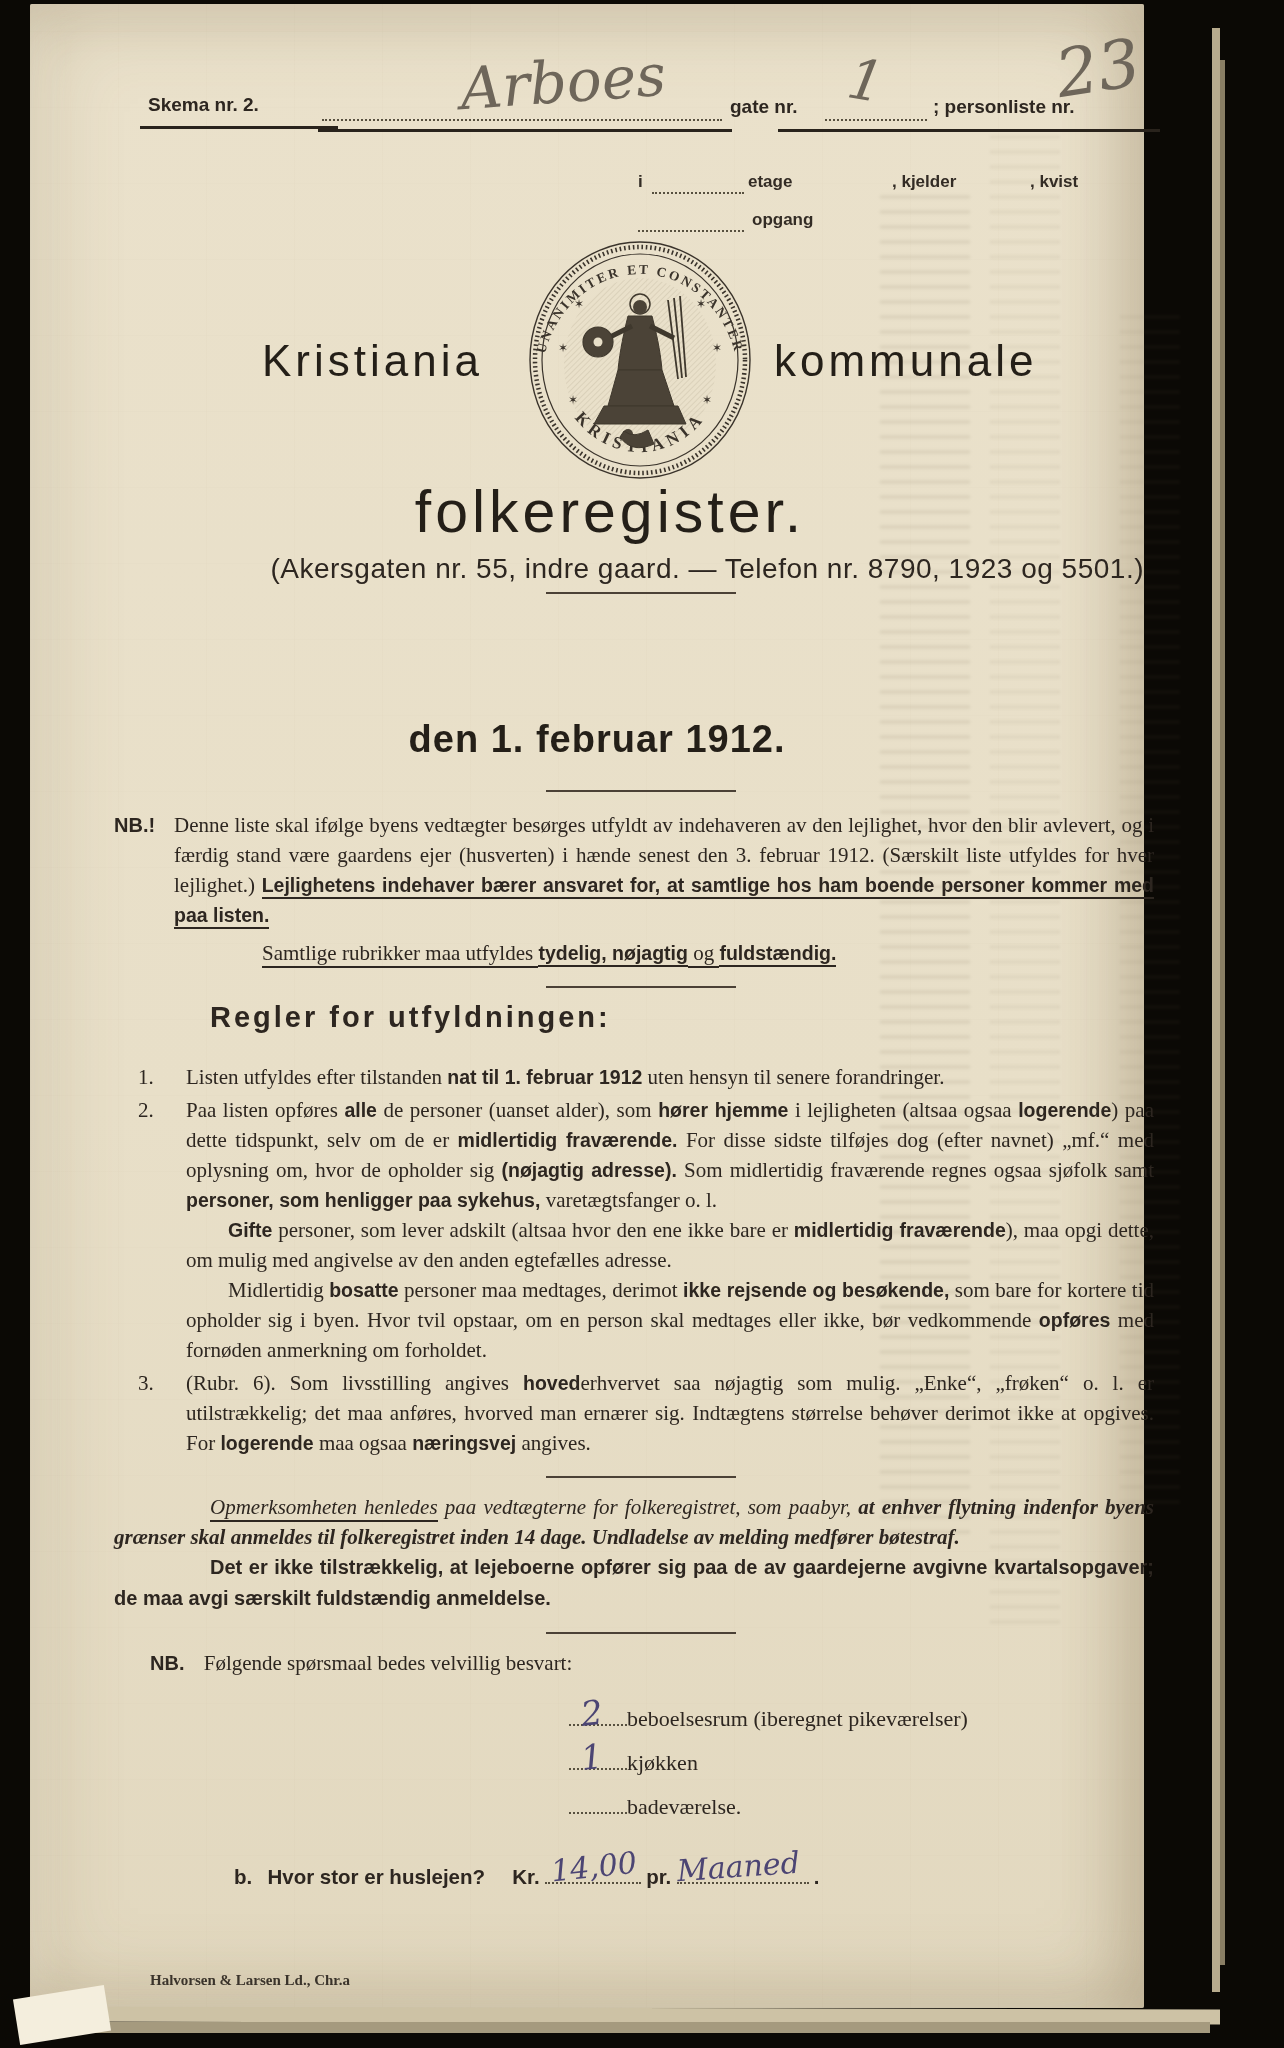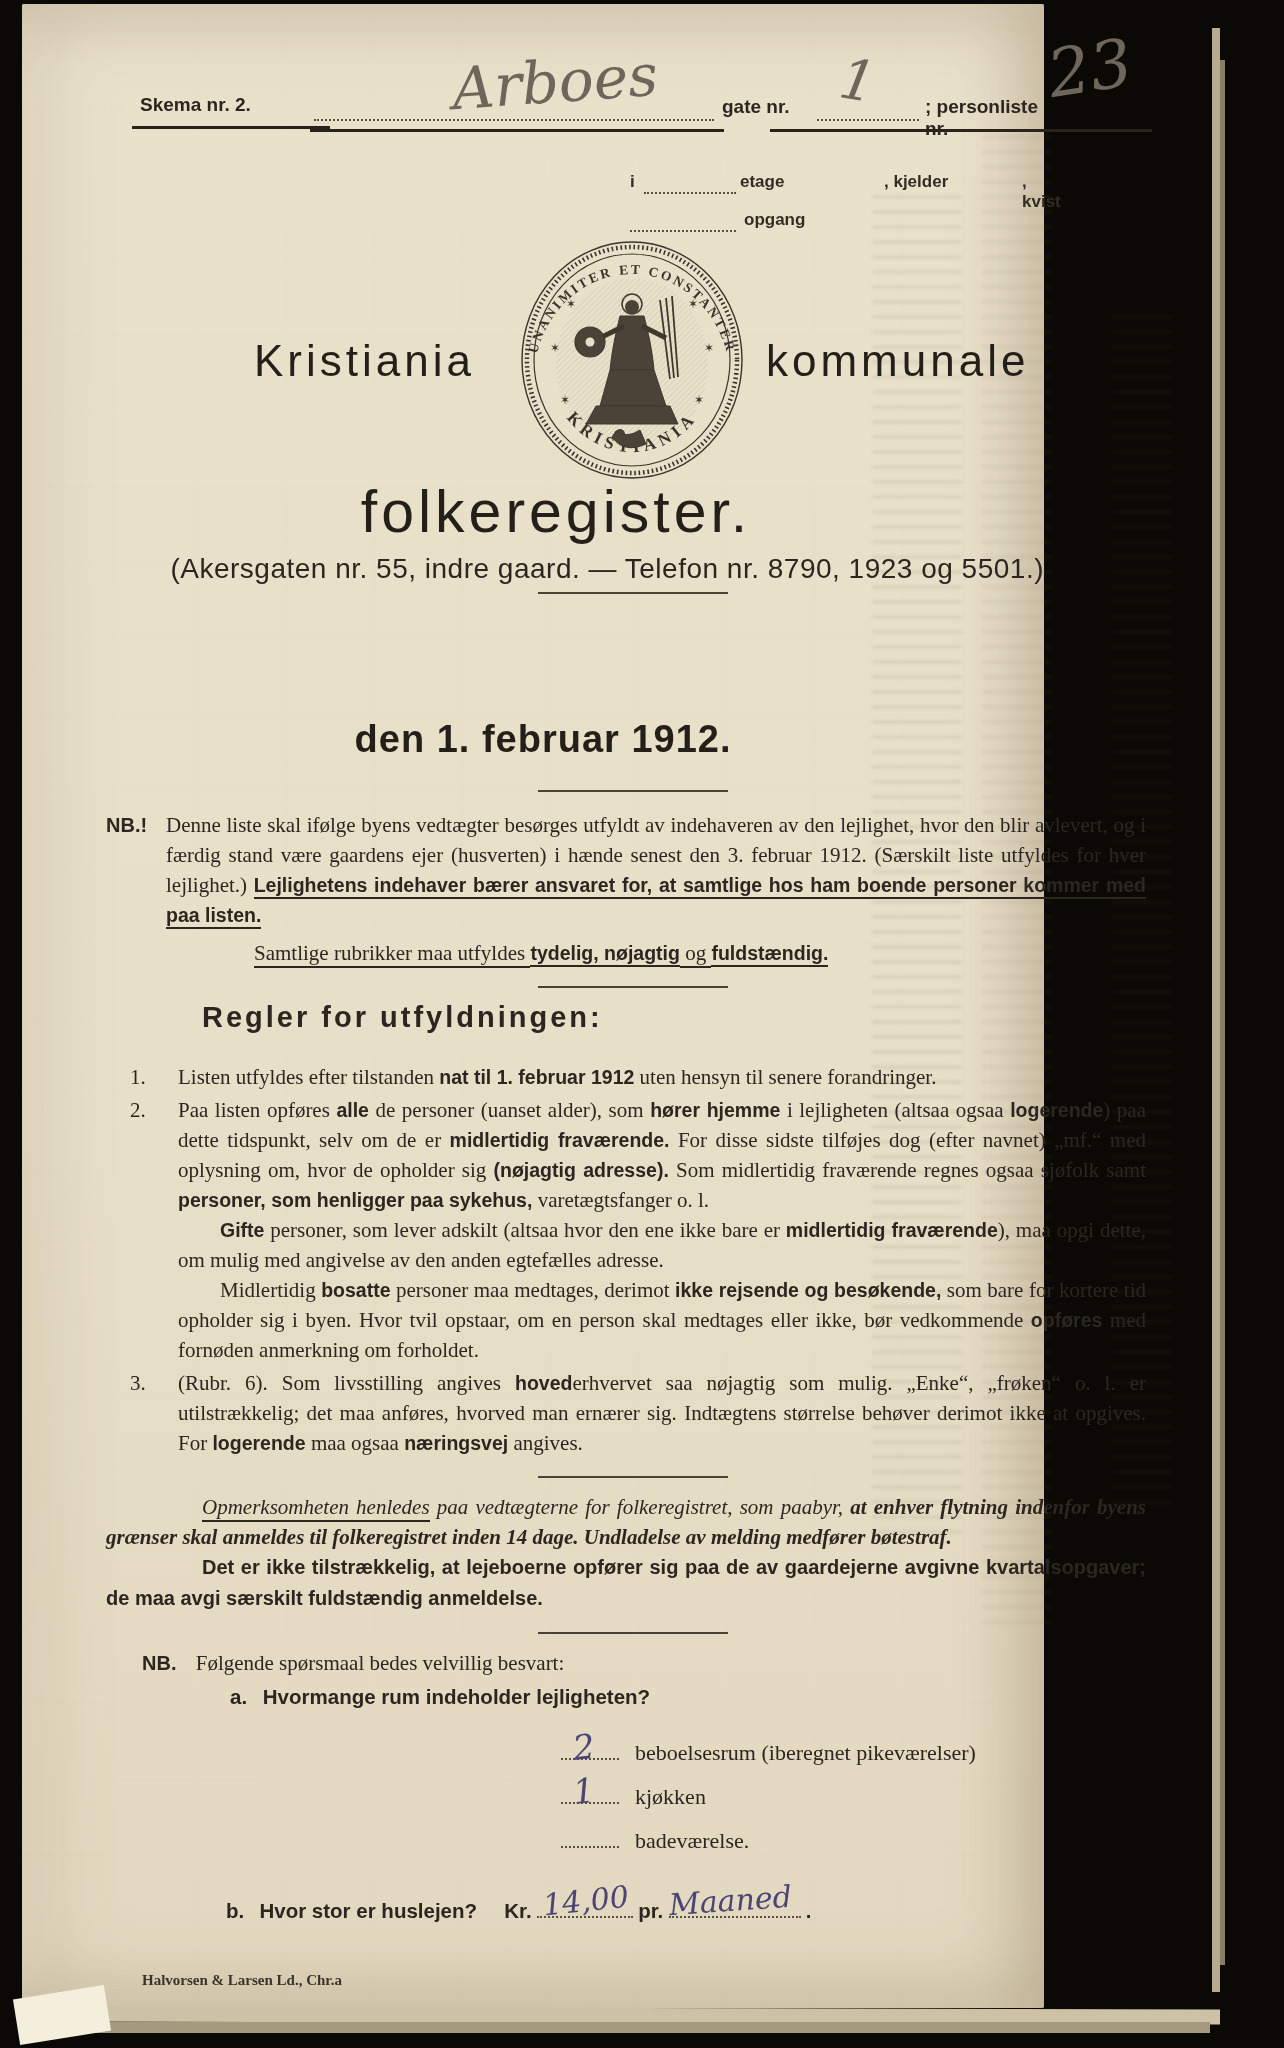--- a/index.html
+++ b/index.html
@@ -1,19 +1,19 @@
 <!DOCTYPE html>
 <html><head>
 <meta charset="utf-8">
 <style>
   html,body{margin:0;padding:0;background:#0b0905;}
   .stage{position:relative;width:1284px;height:2048px;background:#0b0905;overflow:hidden;
          font-family:"Liberation Serif","DejaVu Serif",serif;}
   
-  .page{position:absolute;left:22px;top:4px;width:1022px;height:2004px;
+  .page{position:absolute;left:30px;top:4px;width:1114px;height:2004px;
         background:linear-gradient(180deg,#eae1cb 0%,#e8dfc8 55%,#e2d8bf 100%);
         box-shadow:inset 0 0 90px rgba(120,100,60,.28), inset -26px 0 60px rgba(110,90,55,.16),
                    inset 14px 0 30px rgba(255,250,235,.45);
         border-radius:2px;}
   .page::before{content:"";position:absolute;inset:0;pointer-events:none;opacity:.5;
         background:repeating-linear-gradient(90deg,rgba(150,130,95,.05) 0 1px,transparent 1px 88px),
                    repeating-linear-gradient(0deg,rgba(150,130,95,.045) 0 1px,transparent 1px 76px);}
   .bleed{position:absolute;pointer-events:none;filter:blur(1.6px);
         background:repeating-linear-gradient(0deg,rgba(120,108,85,.20) 0 4px,transparent 4px 15px);}
   .sheet2{position:absolute;left:42px;top:2008px;width:1178px;height:15px;background:#cdc2a5;transform:rotate(.15deg);}
@@ -57,21 +57,21 @@
   .indent{text-indent:42px;}
   .notice1{text-indent:96px;}
   .notice2{text-indent:96px;font-family:"Liberation Sans",sans-serif;font-weight:700;font-size:20px;line-height:31px;}
   .q-intro{margin:14px 0 0 36px;}
   .q-intro b{font-family:"Liberation Sans",sans-serif;font-size:20px;}
   .q-a{margin:4px 0 0 124px;font-family:"Liberation Sans",sans-serif;font-weight:700;font-size:20.5px;}
   .ans-row{position:relative;margin-left:455px;height:44px;}
   .ans-dot{display:inline-block;width:58px;border-bottom:2px dotted #57503f;vertical-align:baseline;}
   .ans-val{position:absolute;left:12px;top:-6px;font-family:"DejaVu Serif",serif;font-style:italic;
            font-size:34px;color:#4c4573;transform:rotate(-6deg);}
-  .ans-label{font-size:22px;margin-left:16px;}
+  .ans-label{font-size:22px;margin-left:0;}
   .q-b{margin:26px 0 0 120px;font-size:21px;}
   .q-b .lab{font-family:"Liberation Sans",sans-serif;font-weight:700;font-size:20.5px;}
   .inline-dot{display:inline-block;border-bottom:2px dotted #57503f;position:relative;vertical-align:baseline;}
   .inline-dot .ans-val{top:-30px;font-size:30px;}
   .footer{position:absolute;left:120px;top:1946px;font-size:15px;font-weight:700;color:#3a332b;margin-top:22px;}
   .seal{position:absolute;left:498px;top:236px;}
 </style>
 </head>
 <body>
 
@@ -190,24 +190,20 @@
 
       <div class="notice1 bt"><span class="seg-iu">Opmerksomheten henledes</span><span class="seg-i"> paa vedtægterne for folkeregistret, som paabyr, </span><span class="seg-bi">at enhver flytning indenfor byens grænser skal anmeldes til folkeregistret inden 14 dage.  Undladelse av melding medfører bøtestraf.</span></div>
       <div class="notice2 bt">Det er ikke tilstrækkelig, at lejeboerne opfører sig paa de av gaardejerne avgivne kvartalsopgaver; de maa avgi særskilt fuldstændig anmeldelse.</div>
 
       <hr class="sep">
 
       <div class="q-intro">
         <b>NB.</b>
         <span style="margin-left:14px;">Følgende spørsmaal bedes velvillig besvart:</span>
       </div>
-      <div class="q-a">
-        <span>a.</span>
-        <span style="margin-left:10px;">Hvormange rum indeholder lejligheten?</span>
-      </div>
 
       <div class="ans-row" style="margin-top:26px;">
         <span class="ans-dot"></span><span class="ans-val">2</span><span class="ans-label">beboelsesrum (iberegnet pikeværelser)</span>
       </div>
       <div class="ans-row">
         <span class="ans-dot"></span><span class="ans-val">1</span><span class="ans-label">kjøkken</span>
       </div>
       <div class="ans-row">
         <span class="ans-dot"></span><span class="ans-label">badeværelse.</span>
       </div>

